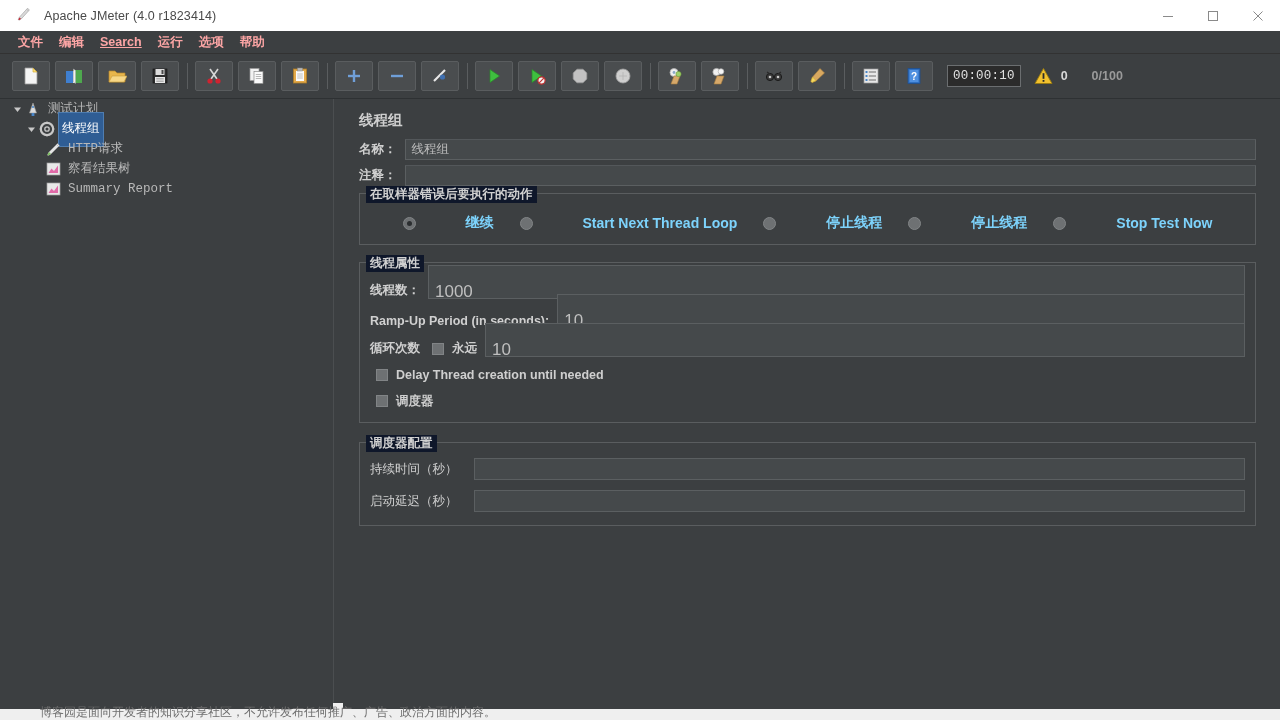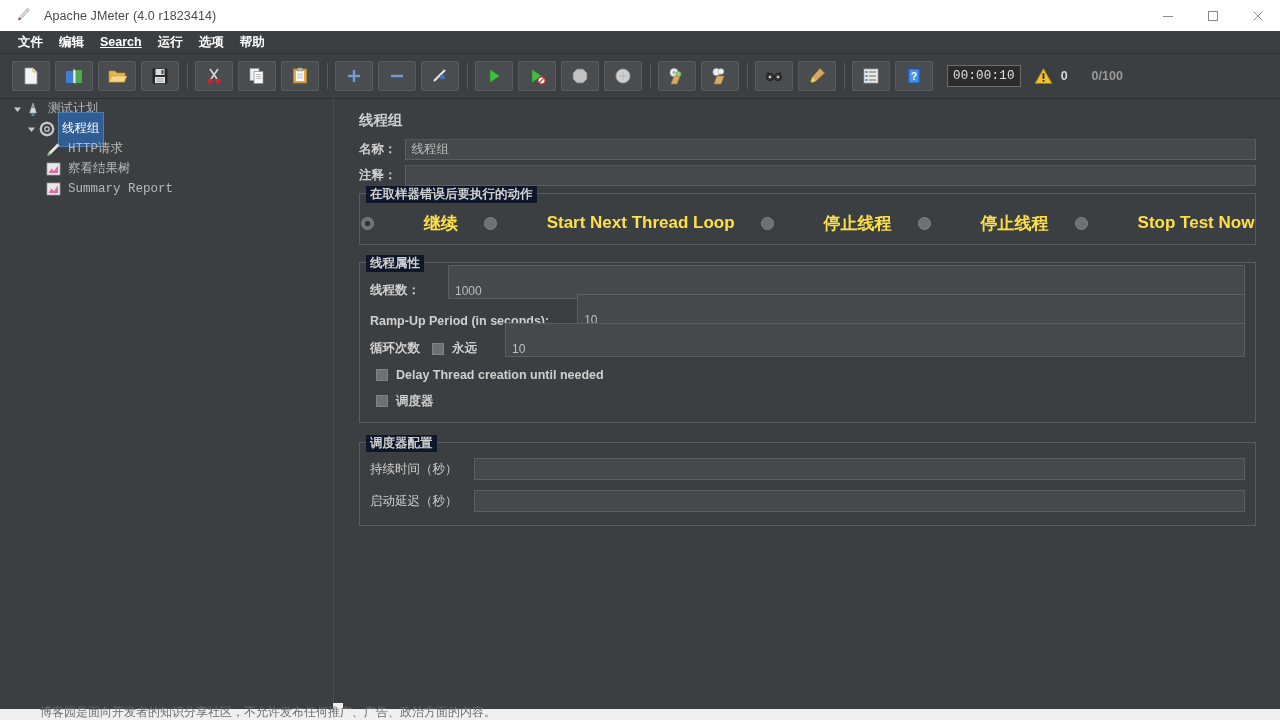--- a/index.html
+++ b/index.html
@@ -57,21 +57,21 @@
     width: 1280px; height: 23px;
     background: #3c3f41;
     display: flex;
     align-items: center;
     padding-left: 10px;
     box-sizing: border-box;
     border-bottom: 1px solid #323232;
   }
   .menu-item {
     font-size: 12.5px;
-    color: #ffffff;
+    color: #fca5a5;
     padding: 2px 8px;
     white-space: nowrap;
     font-weight: 600;
   }
   .menu-item .mnemonic {
     text-decoration: underline;
   }
 
   
   .toolbar {
@@ -284,22 +284,22 @@
   }
   .radio-opt.checked .radio-mark::after {
     content: "";
     position: absolute;
     left: 3px; top: 3px;
     width: 5px; height: 5px;
     border-radius: 50%;
     background: #2b2e30;
   }
   .radio-label {
-    font-size: 17px;
-    color: #fde047;
+    font-size: 14px;
+    color: #7dd3fc;
     font-weight: 600;
     margin-left: 44px;
   }
 
   
   .check-row {
     display: flex;
     align-items: center;
     height: 22px;
     padding-left: 6px;
@@ -333,24 +333,23 @@
     white-space: nowrap;
     margin-right: 8px;
   }
   .tp-input {
     flex: 1;
     height: 21px;
     background: #45494b;
     border: 1px solid #5b5f61;
     box-sizing: border-box;
     color: #bfbfbf;
-    font-size: 12px;
+    font-size: 17px;
     padding: 16px 6px;
     line-height: 19px;
-    margin-left: 20px;
   }
   .tp-inline-check {
     display: flex; align-items: center;
     margin: 0 8px 0 4px;
   }
 
   .sched-row {
     display: flex;
     align-items: center;
     height: 24px;

